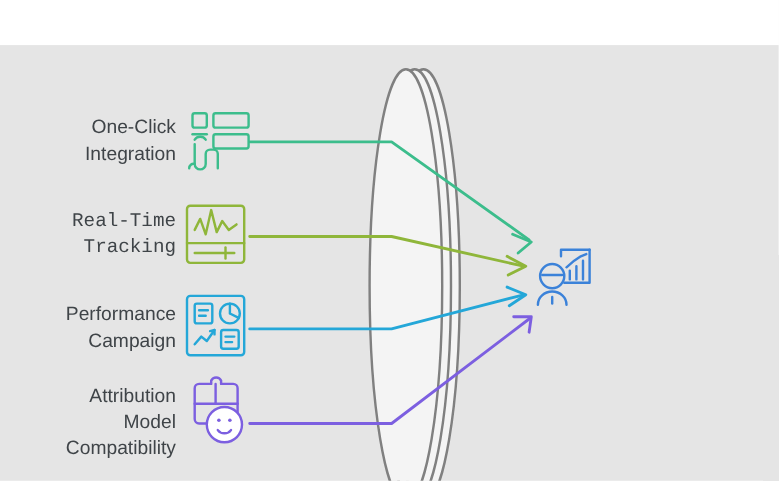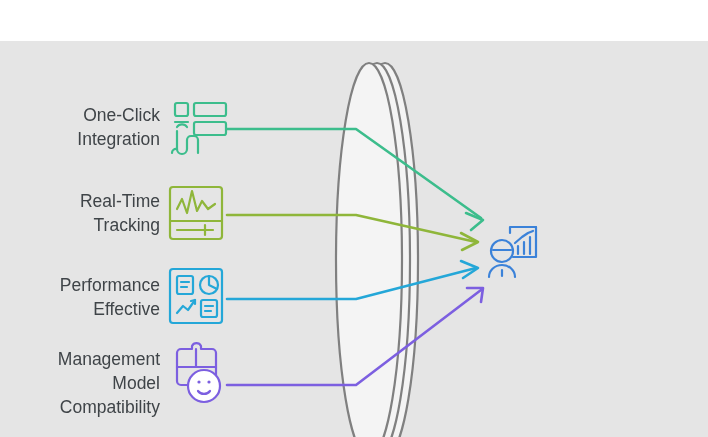--- a/index.html
+++ b/index.html
@@ -136,24 +136,24 @@
       <circle cx="502" cy="210" r="11"></circle>
       <path d="M 493 209 L 511 209"></path>
       <path d="M 489 236 a 13 12 0 0 1 26 0"></path>
       <path d="M 502 229 L 502 235"></path>
     </g>
   </svg>
 
   <div class="feature-label" style="left: 0px; top: 62px; width: 160px;">One-Click
 Integration</div>
 
-  <div class="feature-label" style="left: 0px; top: 148px; width: 160px;">Real-Time
+  <div class="feature-label" style="left: 0px; top: 148px; width: 160px; font-family: Liberation Mono, monospace;">Real-Time
 Tracking</div>
 
   <div class="feature-label" style="left: 0px; top: 232px; width: 160px;">Performance
-Effective</div>
+Campaign</div>
 
-  <div class="feature-label" style="left: 0px; top: 306px; width: 160px;">Management
+  <div class="feature-label" style="left: 0px; top: 306px; width: 160px;">Attribution
 Model
 Compatibility</div>
 
 
 </div>
 
 </body></html>

